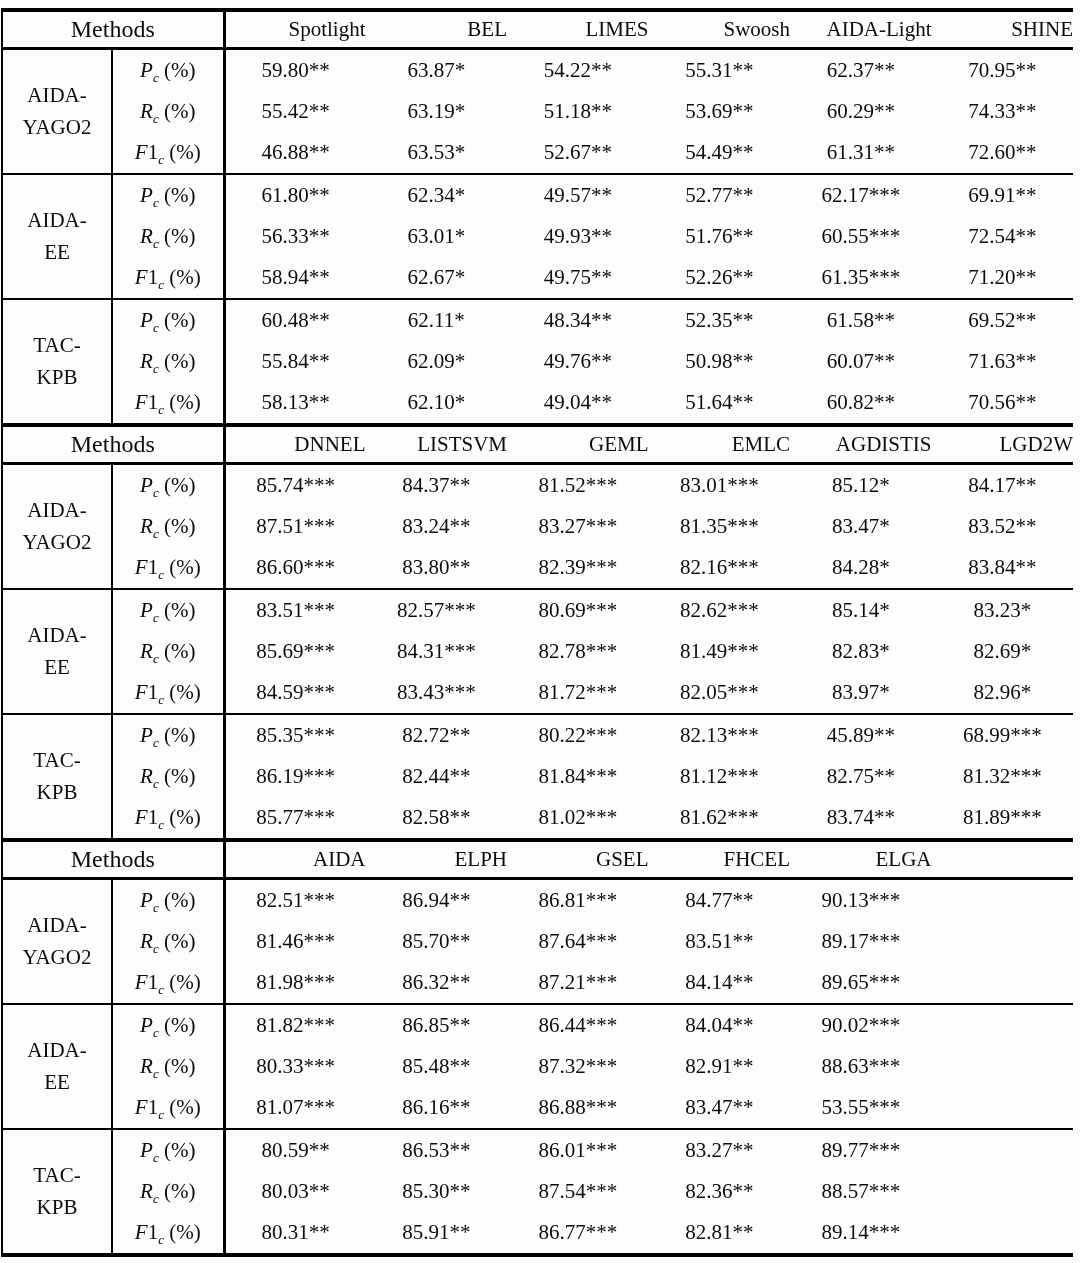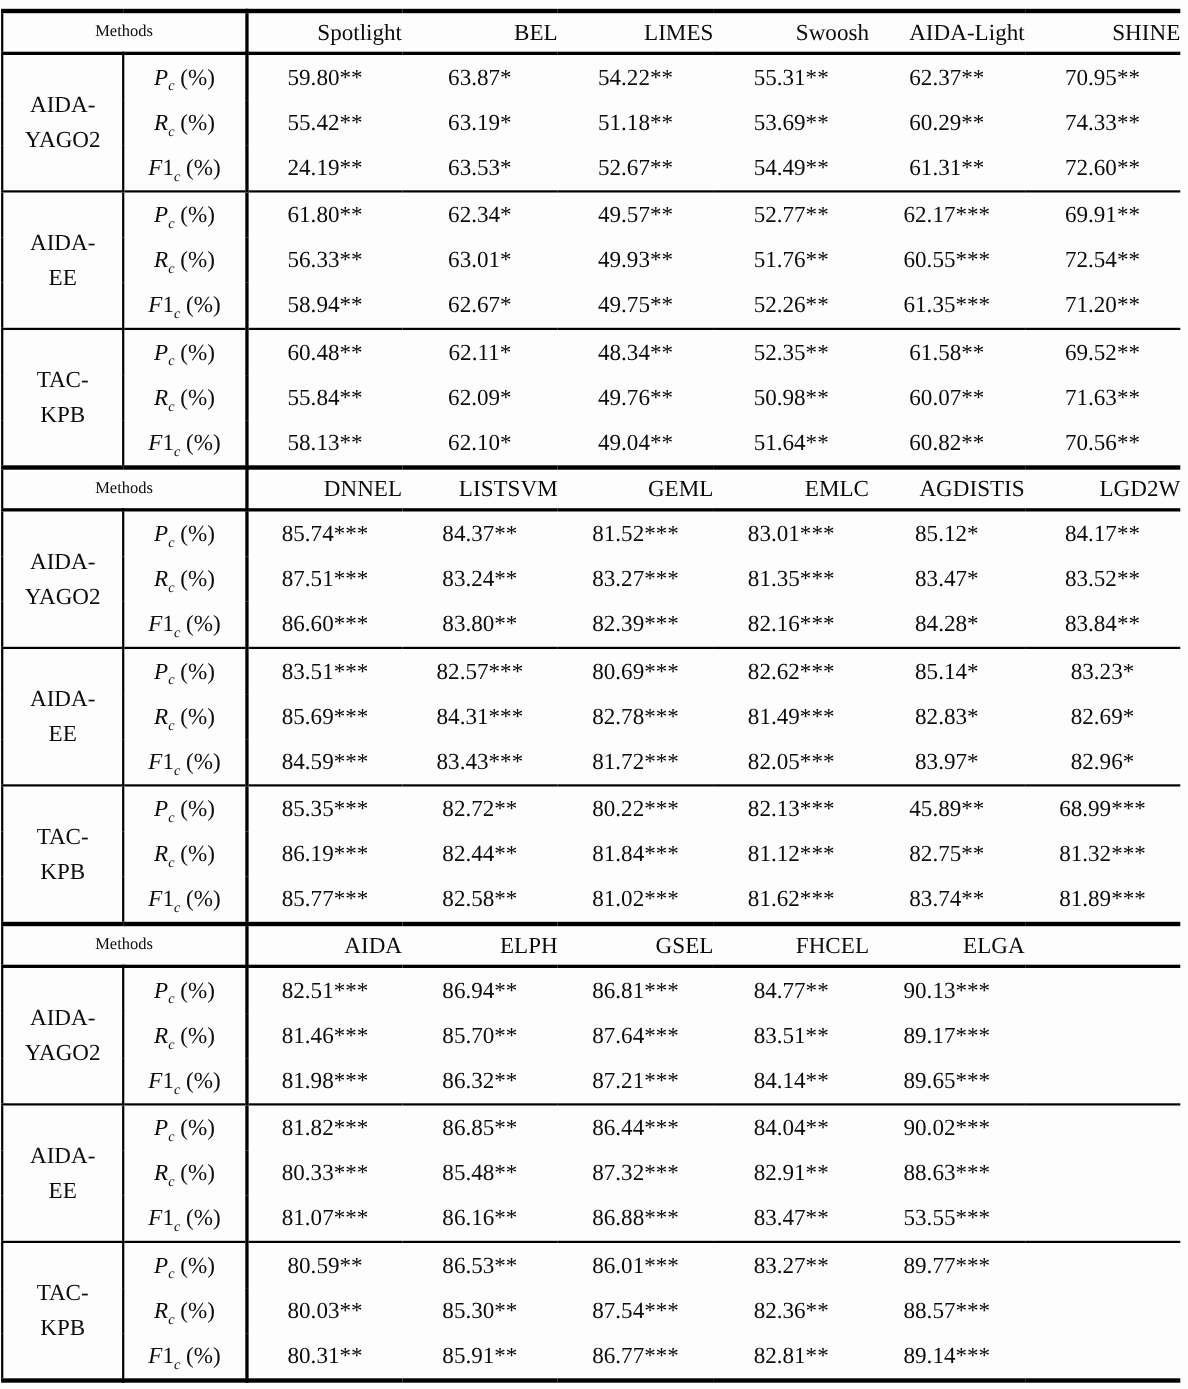--- a/index.html
+++ b/index.html
@@ -19,21 +19,21 @@
     margin-left:1px;
     border-top:4px solid #000;
     border-left:2px solid #000;
   }
   table.block.last{border-bottom:4px solid #000;}
   th.methods{
     border-bottom:3px solid #000;
     border-right:3px solid #000;
     height:35px;
     font-weight:normal;
-    font-size:15px;
+    font-size:24px;
     text-align:center;
     padding:0;
   }
   th.colhead{
     border-bottom:3px solid #000;
     height:35px;
     font-weight:normal;
     font-size:21px;
     text-align:right;
     padding:0;
@@ -104,21 +104,21 @@
             <td class="metric"><span class="it">R</span><sub>c</sub><span class="unit">&nbsp;(%)</span></td>
             <td class="value">55.42**</td>
             <td class="value">63.19*</td>
             <td class="value">51.18**</td>
             <td class="value">53.69**</td>
             <td class="value">60.29**</td>
             <td class="value">74.33**</td>
           </tr>
           <tr>
             <td class="metric"><span class="it">F</span><span>1</span><sub>c</sub><span class="unit">&nbsp;(%)</span></td>
-            <td class="value">24.19**</td>
+            <td class="value">46.88**</td>
             <td class="value">63.53*</td>
             <td class="value">52.67**</td>
             <td class="value">54.49**</td>
             <td class="value">61.31**</td>
             <td class="value">72.60**</td>
           </tr>
         </tbody>
         <tbody>
           <tr>
             <td class="dataset" rowspan="3"><span>AIDA-</span><br><span>EE</span></td>

